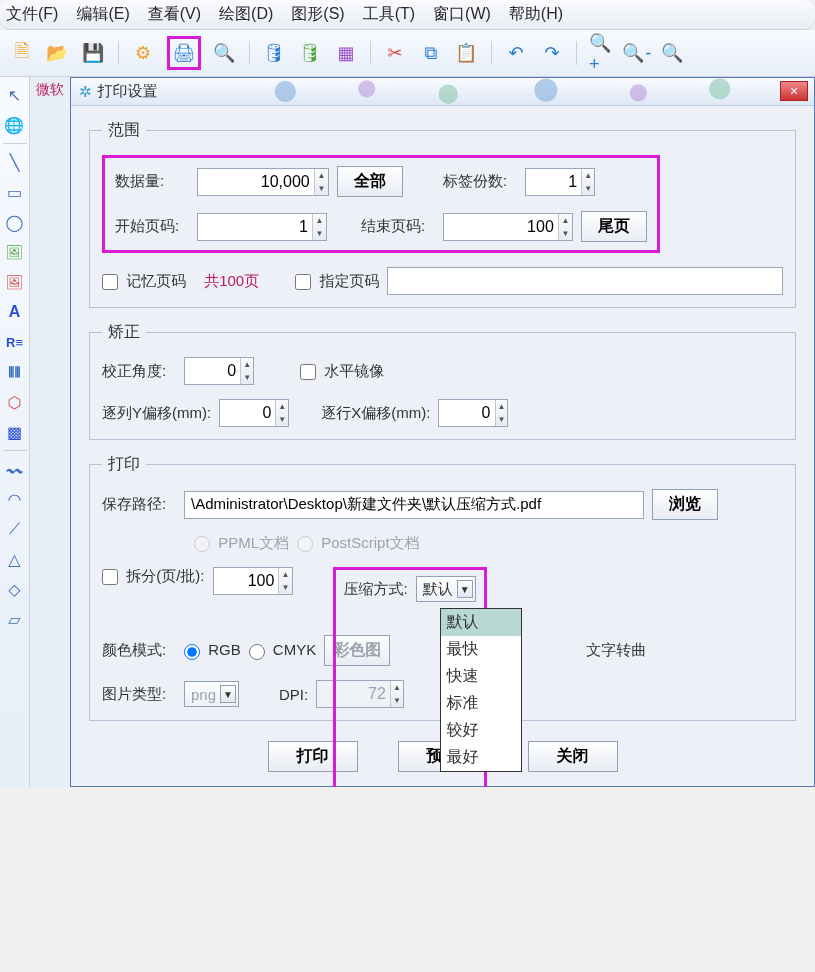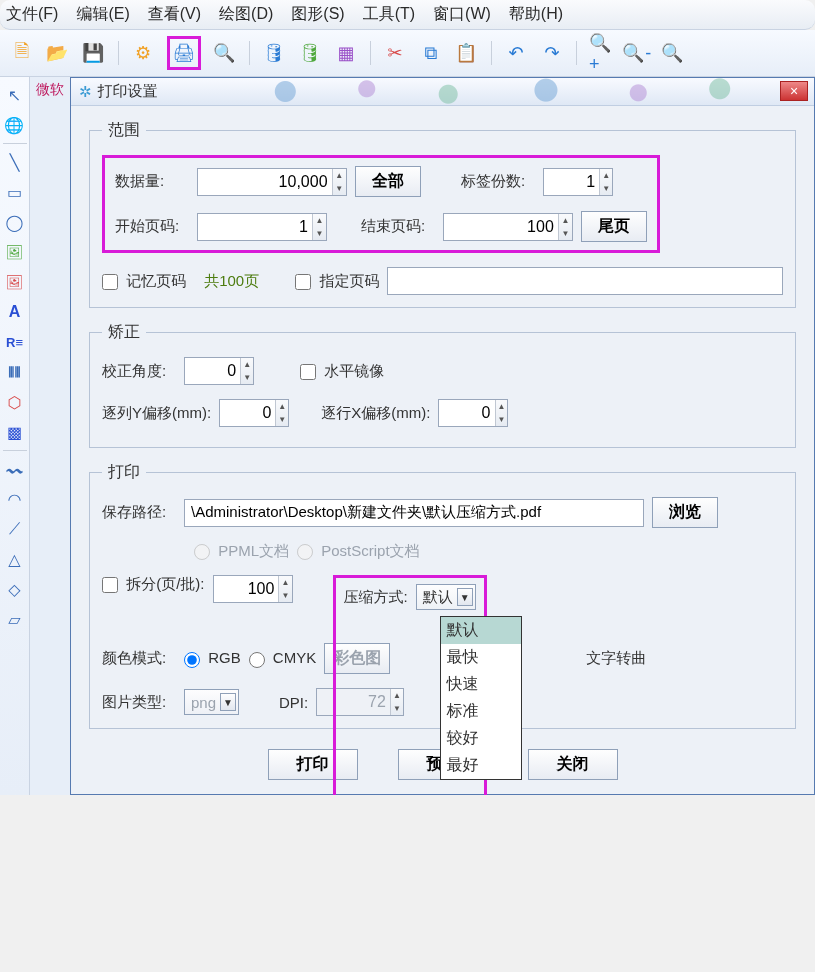--- a/index.html
+++ b/index.html
@@ -188,21 +188,21 @@
   .hl-box-comp {
     border: 3px solid #d81bd8;
     padding: 6px 8px;
     display: inline-block;
     position: relative;
   }
   input[type="checkbox"], input[type="radio"] {
     width: 16px; height: 16px; margin: 0 4px 0 0;
     vertical-align: middle;
   }
-  .link-blue { color: #4d7c0f; margin: 0 28px 0 10px; }
+  .link-blue { color: #be185d; margin: 0 28px 0 10px; }
   .textfield {
     border: 1px solid #9aa7bb;
     height: 28px;
     padding: 0 6px;
     font-size: 15px;
     background: #fff;
     font-family: inherit;
   }
   .disabled-text { color: #9ba3ae; }
   .select-shell {
@@ -317,21 +317,21 @@
             <div class="dialog-close">×</div>
           </div>
           <div class="dialog-body">
 
             <fieldset>
               <legend>范围</legend>
 
               <div class="hl-box-range">
                 <div class="row">
                   <label class="fld">数据量:</label>
-                  <span class="spin" style="width:150px">
+                  <span class="spin" style="width:132px">
                     <input value="10,000" style="">
                     <span class="arrows">
                         <div>▲</div>
                         <div>▼</div>
                       </span>
                   </span>
                   <button class="btn">全部</button>
                   <span style="width:24px"></span>
                   <label class="fld">标签份数:</label>
                   <span class="spin" style="width:70px">
@@ -379,21 +379,21 @@
                 <span class="spin" style="width:70px">
                   <input value="0" style="">
                   <span class="arrows">
                       <div>▲</div>
                       <div>▼</div>
                     </span>
                 </span>
                 <span style="width:30px"></span>
                 <label><input type="checkbox" style=""> <span>水平镜像</span></label>
               </div>
-              <div class="row" style="margin-bottom:8px">
+              <div class="row" style="margin-bottom:0">
                 <label>逐列Y偏移(mm):</label>
                 <span class="spin" style="width:70px">
                   <input value="0" style="">
                   <span class="arrows">
                       <div>▲</div>
                       <div>▼</div>
                     </span>
                 </span>
                 <span style="width:16px"></span>
                 <label>逐行X偏移(mm):</label>

